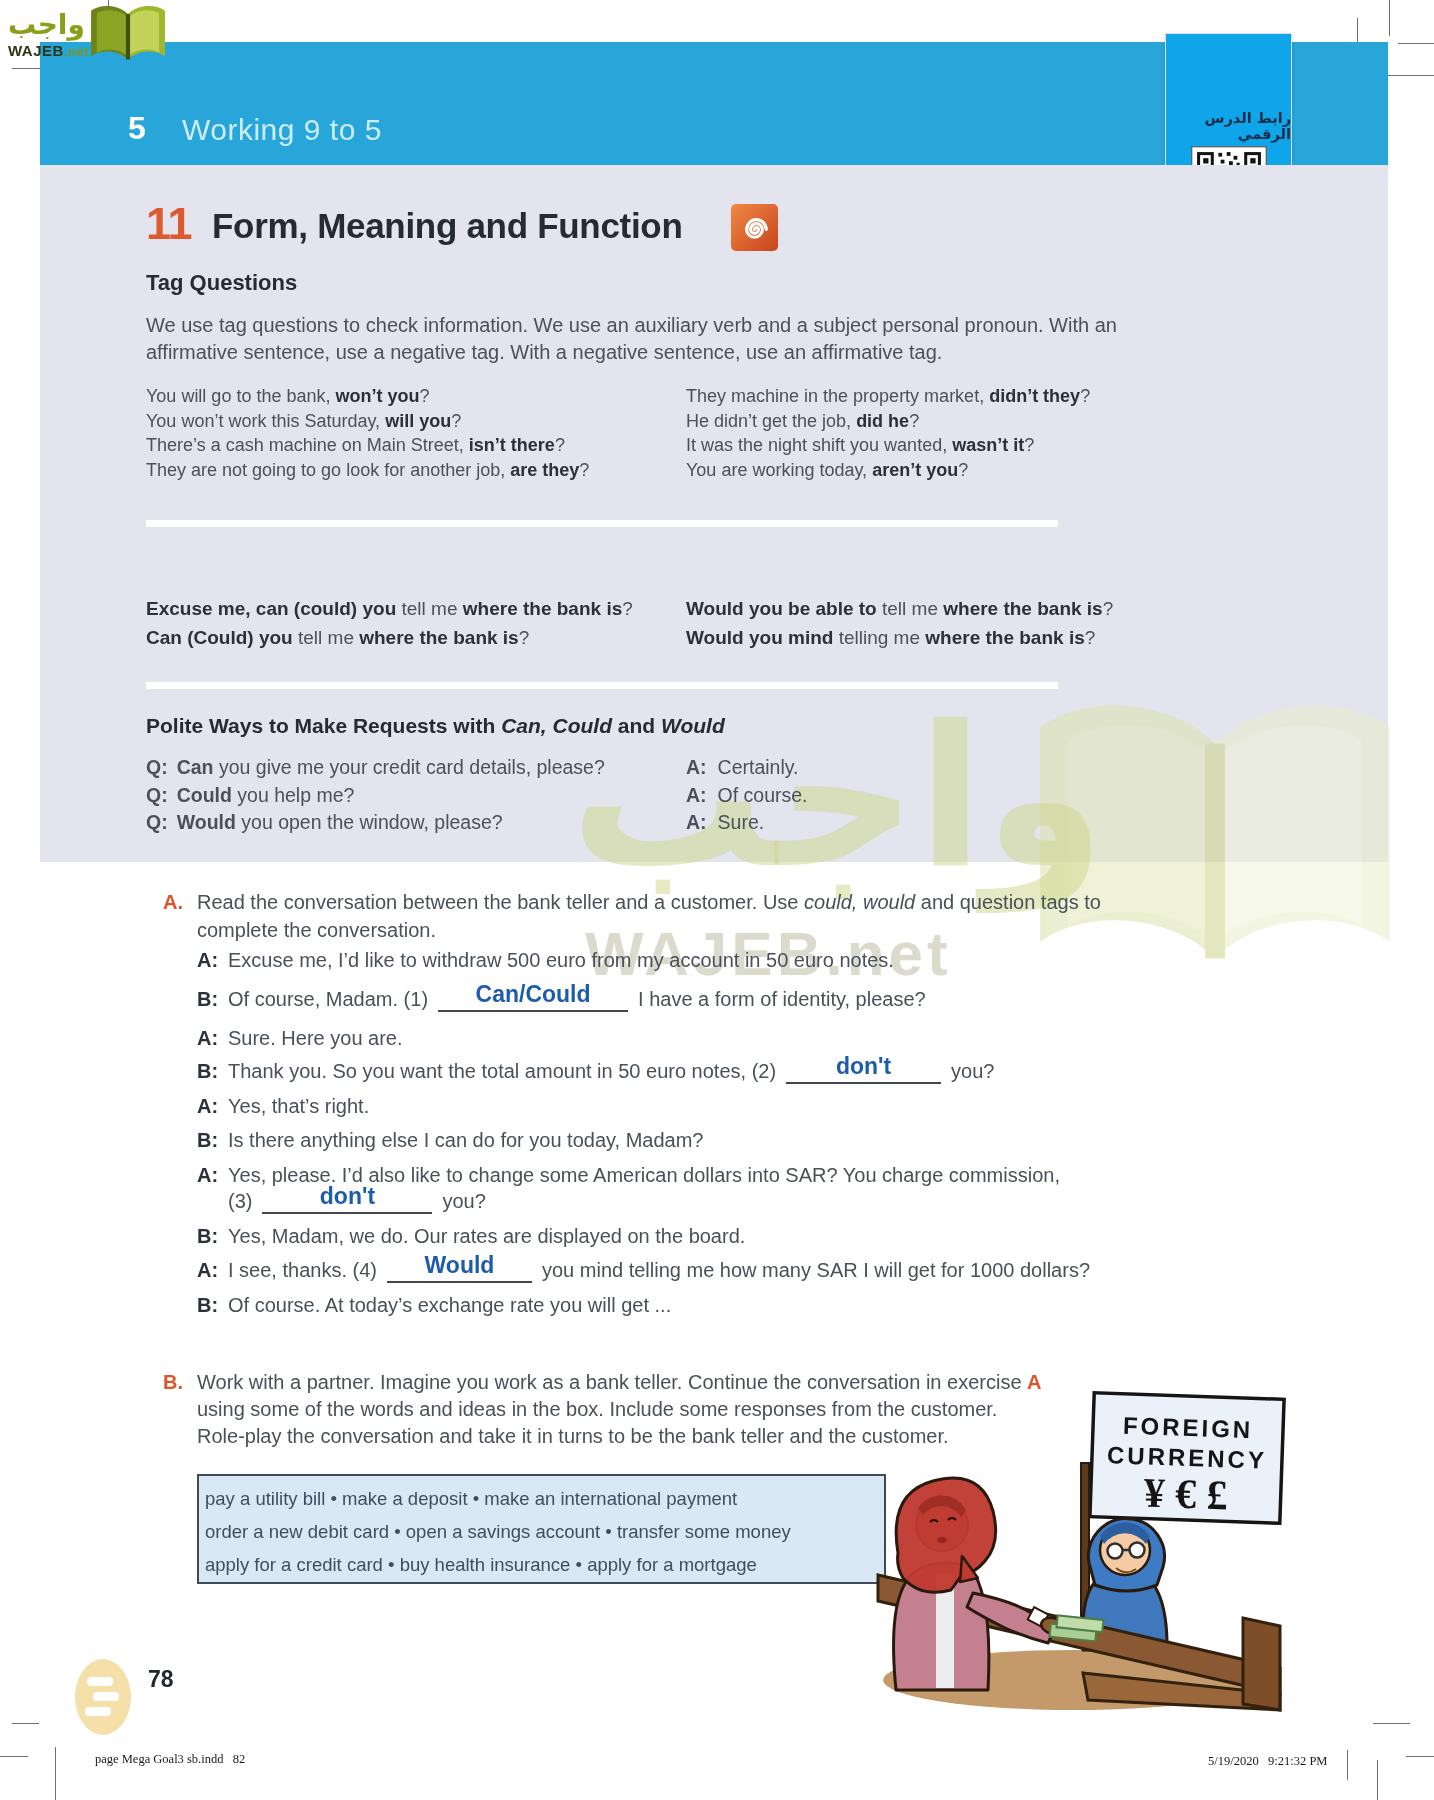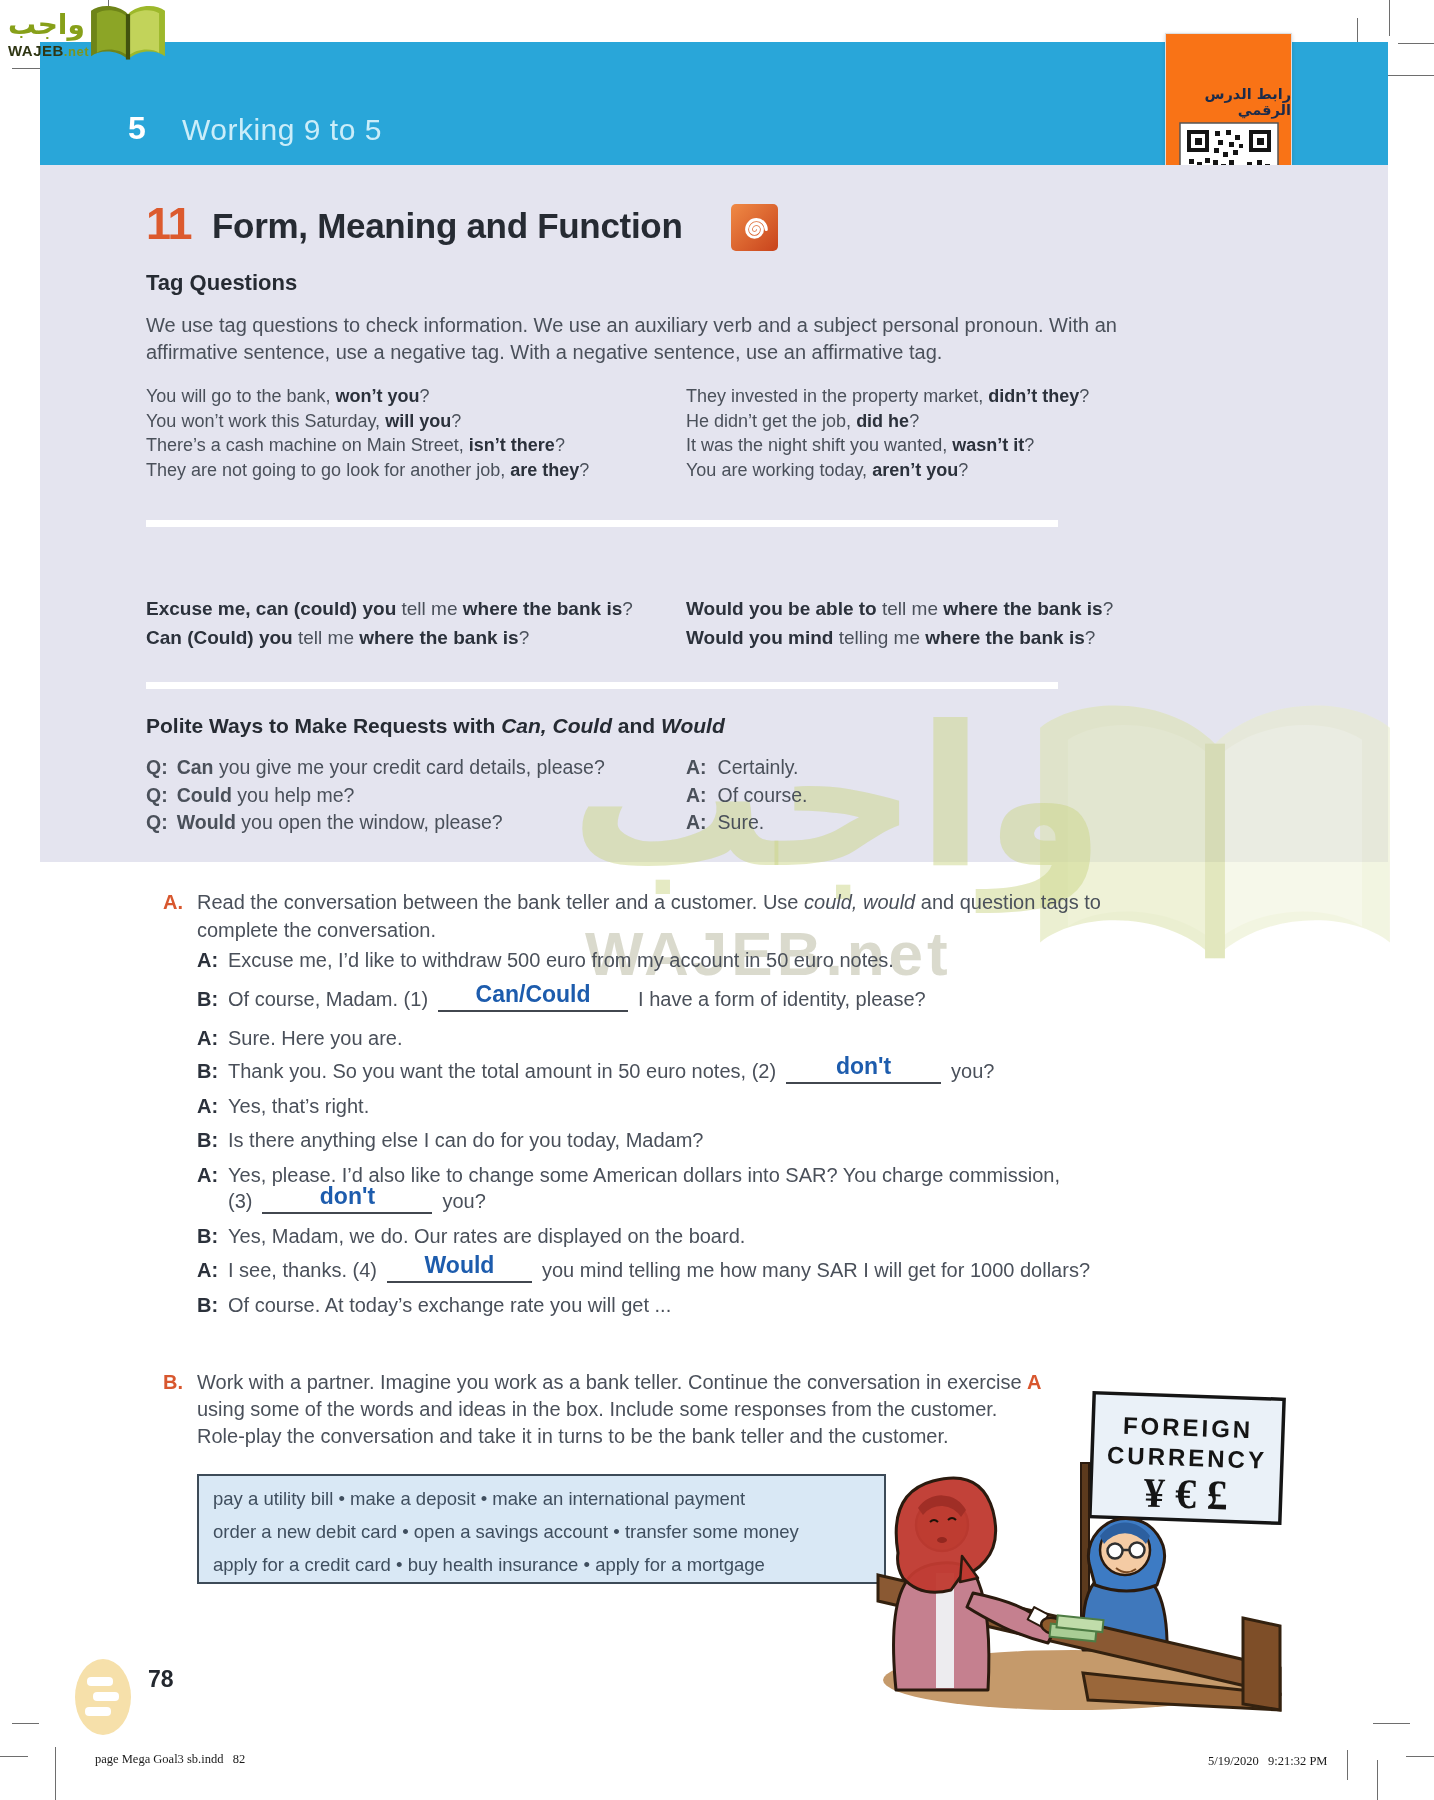--- a/index.html
+++ b/index.html
@@ -26,26 +26,26 @@
   .dlg{font-size:20px;color:#4A505A;left:197px;white-space:nowrap;}
   .sp{font-weight:bold;display:inline-block;width:31px;}
   .olabel{font-size:20px;font-weight:bold;color:#D8572E;}
   .blank{display:inline-block;border-bottom:2px solid #42474F;text-align:center;margin:0 10px;height:22px;}
   .ans{color:#1D5CAD;font-weight:bold;font-size:23px;position:relative;top:-4px;line-height:18px;}
   .it{font-style:italic;}
   .arabic{font-family:"DejaVu Sans","Liberation Sans",sans-serif;direction:rtl;}
   .logo-ar{font-size:28px;font-weight:bold;color:#87A019;}
   .logo-latin{font-size:15px;font-weight:bold;color:#2E3512;letter-spacing:.5px;}
   .logo-net{color:#7C951F;font-size:13px;}
-  .qr-card{background:#f97316;border:1px solid #dedede;box-shadow:0 1px 4px rgba(0,0,0,.15);
-           display:flex;flex-direction:column;align-items:center;padding-top:52px;box-sizing:border-box;}
+  .qr-card{background:#0ea5e9;border:1px solid #dedede;box-shadow:0 1px 4px rgba(0,0,0,.15);
+           display:flex;flex-direction:column;align-items:center;padding-top:76px;box-sizing:border-box;}
   .qr-cap{font-size:14.5px;font-weight:bold;color:#1C2B4A;margin-bottom:4px;}
   .qr-url{font-family:"Liberation Serif",serif;font-size:14.5px;color:#1A1A1A;margin-top:3px;}
   .wordbox{background:#D9E8F5;border:2px solid #3D4B58;box-sizing:border-box;
-           padding:6px 14px;font-size:18.5px;line-height:33px;color:#3F4E5E;white-space:nowrap;}
+           padding:6px 6px;font-size:18.5px;line-height:33px;color:#3F4E5E;white-space:nowrap;}
   .wm-ar{font-size:195px;font-weight:bold;color:rgba(203,213,135,0.5);line-height:1;}
   .wm-latin{font-size:62px;font-weight:bold;color:rgba(178,178,150,0.48);letter-spacing:4px;}
   .pagenum{font-size:23px;font-weight:bold;color:#23282F;}
   .footer{font-family:"Liberation Serif",serif;font-size:12.5px;color:#1A1A1A;white-space:pre;}
 </style>
 </head>
 <body>
 
 <div class="page">
 
@@ -183,21 +183,21 @@
   <div class="abs body-t" style="left:146px;top:314px;">We use tag questions to check information. We use an auxiliary verb and a subject personal pronoun. With an</div>
   <div class="abs body-t" style="left:146px;top:341px;">affirmative sentence, use a negative tag. With a negative sentence, use an affirmative tag.</div>
 
   <div class="abs exam" style="left:146px;top:384px;">
     <div><span>You will go to the bank, </span><b>won’t you</b><span>?</span></div>
     <div><span>You won’t work this Saturday, </span><b>will you</b><span>?</span></div>
     <div><span>There’s a cash machine on Main Street, </span><b>isn’t there</b><span>?</span></div>
     <div><span>They are not going to go look for another job, </span><b>are they</b><span>?</span></div>
   </div>
   <div class="abs exam" style="left:686px;top:384px;">
-    <div><span>They invested in the property market, </span><b>didn’t they</b><span>?</span></div>
+    <div><span>They machine in the property market, </span><b>didn’t they</b><span>?</span></div>
     <div><span>He didn’t get the job, </span><b>did he</b><span>?</span></div>
     <div><span>It was the night shift you wanted, </span><b>wasn’t it</b><span>?</span></div>
     <div><span>You are working today, </span><b>aren’t you</b><span>?</span></div>
   </div>
 
   <div class="abs divider" style="left:146px;top:520px;width:912px;"></div>
 
   <div class="abs pol" style="left:146px;top:594px;">
     <div><b>Excuse me, can (could) you</b><span> tell me </span><b>where the bank is</b><span>?</span></div>
     <div><b>Can (Could) you</b><span> tell me </span><b>where the bank is</b><span>?</span></div>

